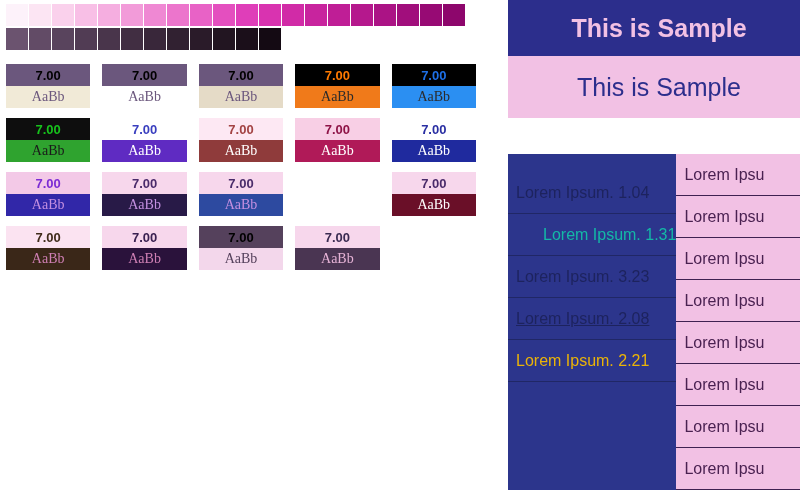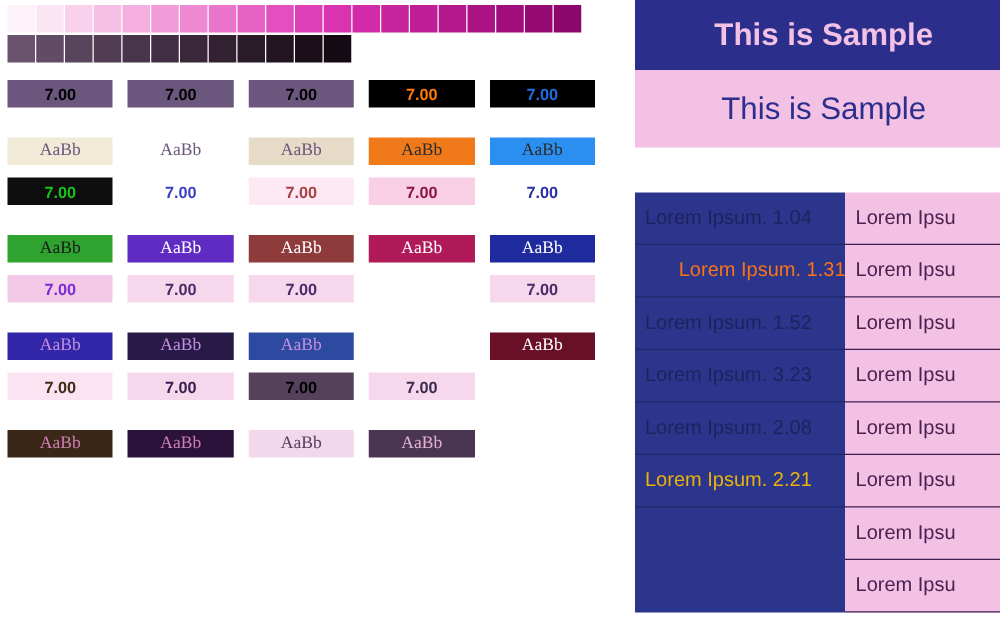--- a/index.html
+++ b/index.html
@@ -30,21 +30,20 @@
     margin-top: 14px;
     display: grid;
     grid-template-columns: repeat(5, 1fr);
     gap: 10px 12px;
     width: 470px;
   }
   .swatch {
     display: flex;
     flex-direction: column;
     width: 100%;
-    gap: 24px;
   }
   .swatch .ratio {
     height: 22px;
     display: flex;
     align-items: center;
     justify-content: center;
     font-size: 13px;
     font-weight: bold;
   }
   .swatch .sample {
@@ -218,25 +217,24 @@
       </div>
       <div></div>
     </div>
 </div>
 
 <div class="right-pane">
   <div class="header1" style="background: rgb(44, 46, 140); color: rgb(242, 193, 228);">This is Sample</div>
   <div class="header2" style="background: rgb(242, 193, 228); color: rgb(44, 46, 140);">This is Sample</div>
   <div class="table">
     <div class="col" id="col1" style="background: rgb(44, 53, 140);">
-        <div class="cell" style="color: rgb(29, 35, 94); border-bottom: 1px solid rgb(32, 39, 102);">Lorem Ipsum. 1.04</div>
-        <div class="cell" style="color: #f97316; border-bottom: 1px solid rgb(32, 39, 102); padding-left: 35px;">Lorem Ipsum. 1.31</div>
-        <div class="cell" style="color: rgb(29, 35, 94); border-bottom: 1px solid rgb(32, 39, 102);">Lorem Ipsum. 1.52</div>
+        <div class="cell" style="color: rgb(29, 35, 94); border-bottom: 1px solid rgb(32, 39, 102); margin-top: 18px;">Lorem Ipsum. 1.04</div>
+        <div class="cell" style="color: #14b8a6; border-bottom: 1px solid rgb(32, 39, 102); padding-left: 35px;">Lorem Ipsum. 1.31</div>
         <div class="cell" style="color: rgb(29, 35, 94); border-bottom: 1px solid rgb(32, 39, 102);">Lorem Ipsum. 3.23</div>
-        <div class="cell" style="color: rgb(29, 35, 94); border-bottom: 1px solid rgb(32, 39, 102);">Lorem Ipsum. 2.08</div>
+        <div class="cell" style="color: rgb(29, 35, 94); border-bottom: 1px solid rgb(32, 39, 102); text-decoration: underline;">Lorem Ipsum. 2.08</div>
         <div class="cell" style="color: #eab308; border-bottom: 1px solid rgb(32, 39, 102);">Lorem Ipsum. 2.21</div>
       </div>
     <div class="col col2" id="col2" style="background: rgb(242, 193, 228);">
         <div class="cell" style="color: rgb(74, 33, 81); border-bottom: 1px solid rgb(63, 33, 81);">Lorem Ipsu</div>
         <div class="cell" style="color: rgb(74, 33, 81); border-bottom: 1px solid rgb(63, 33, 81);">Lorem Ipsu</div>
         <div class="cell" style="color: rgb(74, 33, 81); border-bottom: 1px solid rgb(63, 33, 81);">Lorem Ipsu</div>
         <div class="cell" style="color: rgb(74, 33, 81); border-bottom: 1px solid rgb(63, 33, 81);">Lorem Ipsu</div>
         <div class="cell" style="color: rgb(74, 33, 81); border-bottom: 1px solid rgb(63, 33, 81);">Lorem Ipsu</div>
         <div class="cell" style="color: rgb(74, 33, 81); border-bottom: 1px solid rgb(63, 33, 81);">Lorem Ipsu</div>
         <div class="cell" style="color: rgb(74, 33, 81); border-bottom: 1px solid rgb(63, 33, 81);">Lorem Ipsu</div>

